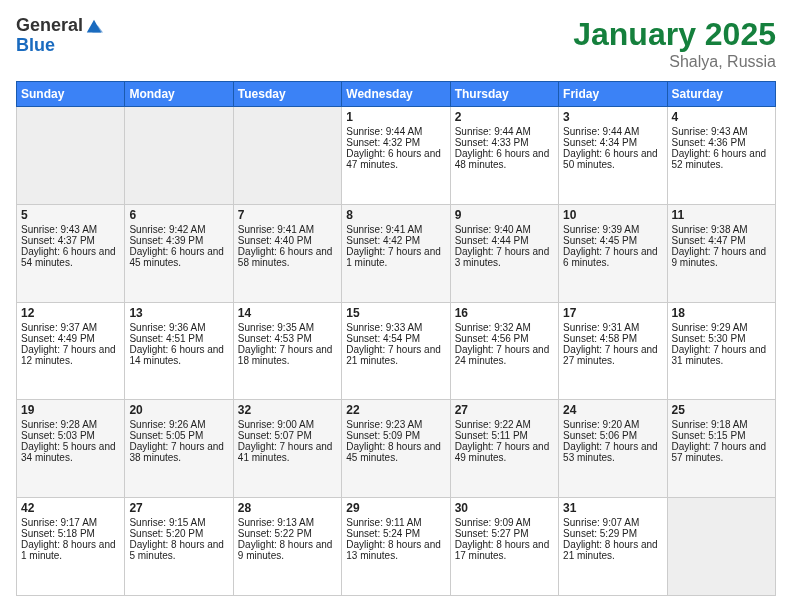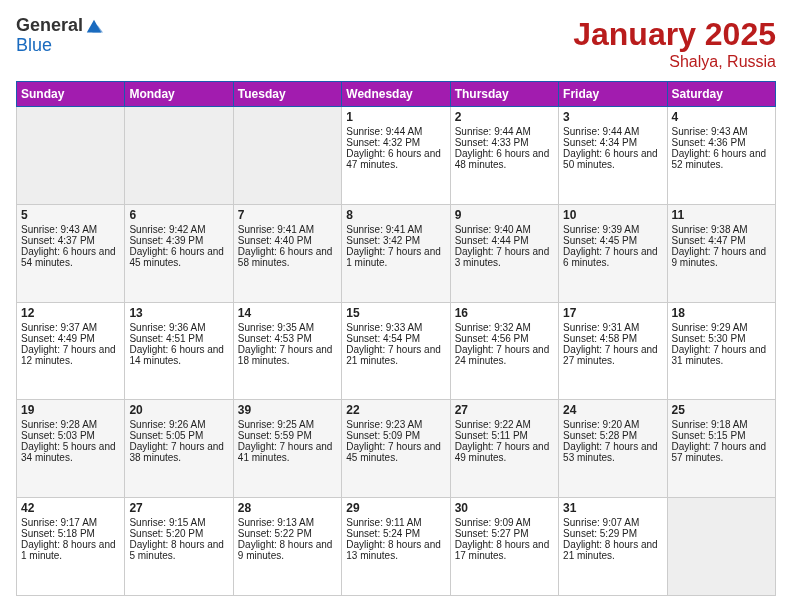--- a/index.html
+++ b/index.html
@@ -32,51 +32,51 @@
       flex-direction: column;
       line-height: 1.1;
     }
     .logo-general {
       font-size: 18px;
       font-weight: bold;
       color: #333;
     }
     .logo-blue {
       font-size: 18px;
-      font-weight: normal;
+      font-weight: bold;
       color: #1a6bbf;
     }
     .logo-icon {
       width: 18px;
       height: 18px;
       margin-left: 2px;
       align-self: flex-start;
       margin-top: 2px;
     }
     .title-block {
       text-align: right;
     }
     .month-title {
       font-size: 32px;
       font-weight: bold;
-      color: #b91c1c;
+      color: #15803d;
     }
     .location {
       font-size: 16px;
-      color: #b91c1c;
+      color: #737373;
     }
     .calendar {
       flex: 1;
       border: 1px solid #ccc;
       border-collapse: collapse;
       width: 100%;
       table-layout: fixed;
     }
     .calendar th {
-      background: #a21caf;
+      background: #3b82f6;
       color: #fff;
       font-size: 12px;
       font-weight: bold;
       padding: 5px 4px;
       text-align: left;
       border: 1px solid #1a5aaf;
     }
     .calendar td {
       border: 1px solid #ccc;
       vertical-align: top;
@@ -141,41 +141,41 @@
           <td class="empty-cell"></td>
           <td><span class="day-num">1</span><span>Sunrise: 9:44 AM</span><br><span>Sunset: 4:32 PM</span><br><span>Daylight: 6 hours and 47 minutes.</span></td>
           <td><span class="day-num">2</span><span>Sunrise: 9:44 AM</span><br><span>Sunset: 4:33 PM</span><br><span>Daylight: 6 hours and 48 minutes.</span></td>
           <td><span class="day-num">3</span><span>Sunrise: 9:44 AM</span><br><span>Sunset: 4:34 PM</span><br><span>Daylight: 6 hours and 50 minutes.</span></td>
           <td><span class="day-num">4</span><span>Sunrise: 9:43 AM</span><br><span>Sunset: 4:36 PM</span><br><span>Daylight: 6 hours and 52 minutes.</span></td>
         </tr>
         <tr>
           <td><span class="day-num">5</span><span>Sunrise: 9:43 AM</span><br><span>Sunset: 4:37 PM</span><br><span>Daylight: 6 hours and 54 minutes.</span></td>
           <td><span class="day-num">6</span><span>Sunrise: 9:42 AM</span><br><span>Sunset: 4:39 PM</span><br><span>Daylight: 6 hours and 45 minutes.</span></td>
           <td><span class="day-num">7</span><span>Sunrise: 9:41 AM</span><br><span>Sunset: 4:40 PM</span><br><span>Daylight: 6 hours and 58 minutes.</span></td>
-          <td><span class="day-num">8</span><span>Sunrise: 9:41 AM</span><br><span>Sunset: 3:42 PM</span><br><span>Daylight: 7 hours and 1 minute.</span></td>
+          <td><span class="day-num">8</span><span>Sunrise: 9:41 AM</span><br><span>Sunset: 4:42 PM</span><br><span>Daylight: 7 hours and 1 minute.</span></td>
           <td><span class="day-num">9</span><span>Sunrise: 9:40 AM</span><br><span>Sunset: 4:44 PM</span><br><span>Daylight: 7 hours and 3 minutes.</span></td>
           <td><span class="day-num">10</span><span>Sunrise: 9:39 AM</span><br><span>Sunset: 4:45 PM</span><br><span>Daylight: 7 hours and 6 minutes.</span></td>
           <td><span class="day-num">11</span><span>Sunrise: 9:38 AM</span><br><span>Sunset: 4:47 PM</span><br><span>Daylight: 7 hours and 9 minutes.</span></td>
         </tr>
         <tr>
           <td><span class="day-num">12</span><span>Sunrise: 9:37 AM</span><br><span>Sunset: 4:49 PM</span><br><span>Daylight: 7 hours and 12 minutes.</span></td>
           <td><span class="day-num">13</span><span>Sunrise: 9:36 AM</span><br><span>Sunset: 4:51 PM</span><br><span>Daylight: 6 hours and 14 minutes.</span></td>
           <td><span class="day-num">14</span><span>Sunrise: 9:35 AM</span><br><span>Sunset: 4:53 PM</span><br><span>Daylight: 7 hours and 18 minutes.</span></td>
           <td><span class="day-num">15</span><span>Sunrise: 9:33 AM</span><br><span>Sunset: 4:54 PM</span><br><span>Daylight: 7 hours and 21 minutes.</span></td>
           <td><span class="day-num">16</span><span>Sunrise: 9:32 AM</span><br><span>Sunset: 4:56 PM</span><br><span>Daylight: 7 hours and 24 minutes.</span></td>
           <td><span class="day-num">17</span><span>Sunrise: 9:31 AM</span><br><span>Sunset: 4:58 PM</span><br><span>Daylight: 7 hours and 27 minutes.</span></td>
           <td><span class="day-num">18</span><span>Sunrise: 9:29 AM</span><br><span>Sunset: 5:30 PM</span><br><span>Daylight: 7 hours and 31 minutes.</span></td>
         </tr>
         <tr>
           <td><span class="day-num">19</span><span>Sunrise: 9:28 AM</span><br><span>Sunset: 5:03 PM</span><br><span>Daylight: 5 hours and 34 minutes.</span></td>
           <td><span class="day-num">20</span><span>Sunrise: 9:26 AM</span><br><span>Sunset: 5:05 PM</span><br><span>Daylight: 7 hours and 38 minutes.</span></td>
-          <td><span class="day-num">39</span><span>Sunrise: 9:25 AM</span><br><span>Sunset: 5:59 PM</span><br><span>Daylight: 7 hours and 41 minutes.</span></td>
-          <td><span class="day-num">22</span><span>Sunrise: 9:23 AM</span><br><span>Sunset: 5:09 PM</span><br><span>Daylight: 7 hours and 45 minutes.</span></td>
+          <td><span class="day-num">32</span><span>Sunrise: 9:00 AM</span><br><span>Sunset: 5:07 PM</span><br><span>Daylight: 7 hours and 41 minutes.</span></td>
+          <td><span class="day-num">22</span><span>Sunrise: 9:23 AM</span><br><span>Sunset: 5:09 PM</span><br><span>Daylight: 8 hours and 45 minutes.</span></td>
           <td><span class="day-num">27</span><span>Sunrise: 9:22 AM</span><br><span>Sunset: 5:11 PM</span><br><span>Daylight: 7 hours and 49 minutes.</span></td>
-          <td><span class="day-num">24</span><span>Sunrise: 9:20 AM</span><br><span>Sunset: 5:28 PM</span><br><span>Daylight: 7 hours and 53 minutes.</span></td>
+          <td><span class="day-num">24</span><span>Sunrise: 9:20 AM</span><br><span>Sunset: 5:06 PM</span><br><span>Daylight: 7 hours and 53 minutes.</span></td>
           <td><span class="day-num">25</span><span>Sunrise: 9:18 AM</span><br><span>Sunset: 5:15 PM</span><br><span>Daylight: 7 hours and 57 minutes.</span></td>
         </tr>
         <tr>
           <td><span class="day-num">42</span><span>Sunrise: 9:17 AM</span><br><span>Sunset: 5:18 PM</span><br><span>Daylight: 8 hours and 1 minute.</span></td>
           <td><span class="day-num">27</span><span>Sunrise: 9:15 AM</span><br><span>Sunset: 5:20 PM</span><br><span>Daylight: 8 hours and 5 minutes.</span></td>
           <td><span class="day-num">28</span><span>Sunrise: 9:13 AM</span><br><span>Sunset: 5:22 PM</span><br><span>Daylight: 8 hours and 9 minutes.</span></td>
           <td><span class="day-num">29</span><span>Sunrise: 9:11 AM</span><br><span>Sunset: 5:24 PM</span><br><span>Daylight: 8 hours and 13 minutes.</span></td>
           <td><span class="day-num">30</span><span>Sunrise: 9:09 AM</span><br><span>Sunset: 5:27 PM</span><br><span>Daylight: 8 hours and 17 minutes.</span></td>
           <td><span class="day-num">31</span><span>Sunrise: 9:07 AM</span><br><span>Sunset: 5:29 PM</span><br><span>Daylight: 8 hours and 21 minutes.</span></td>
           <td class="empty-cell"></td>

